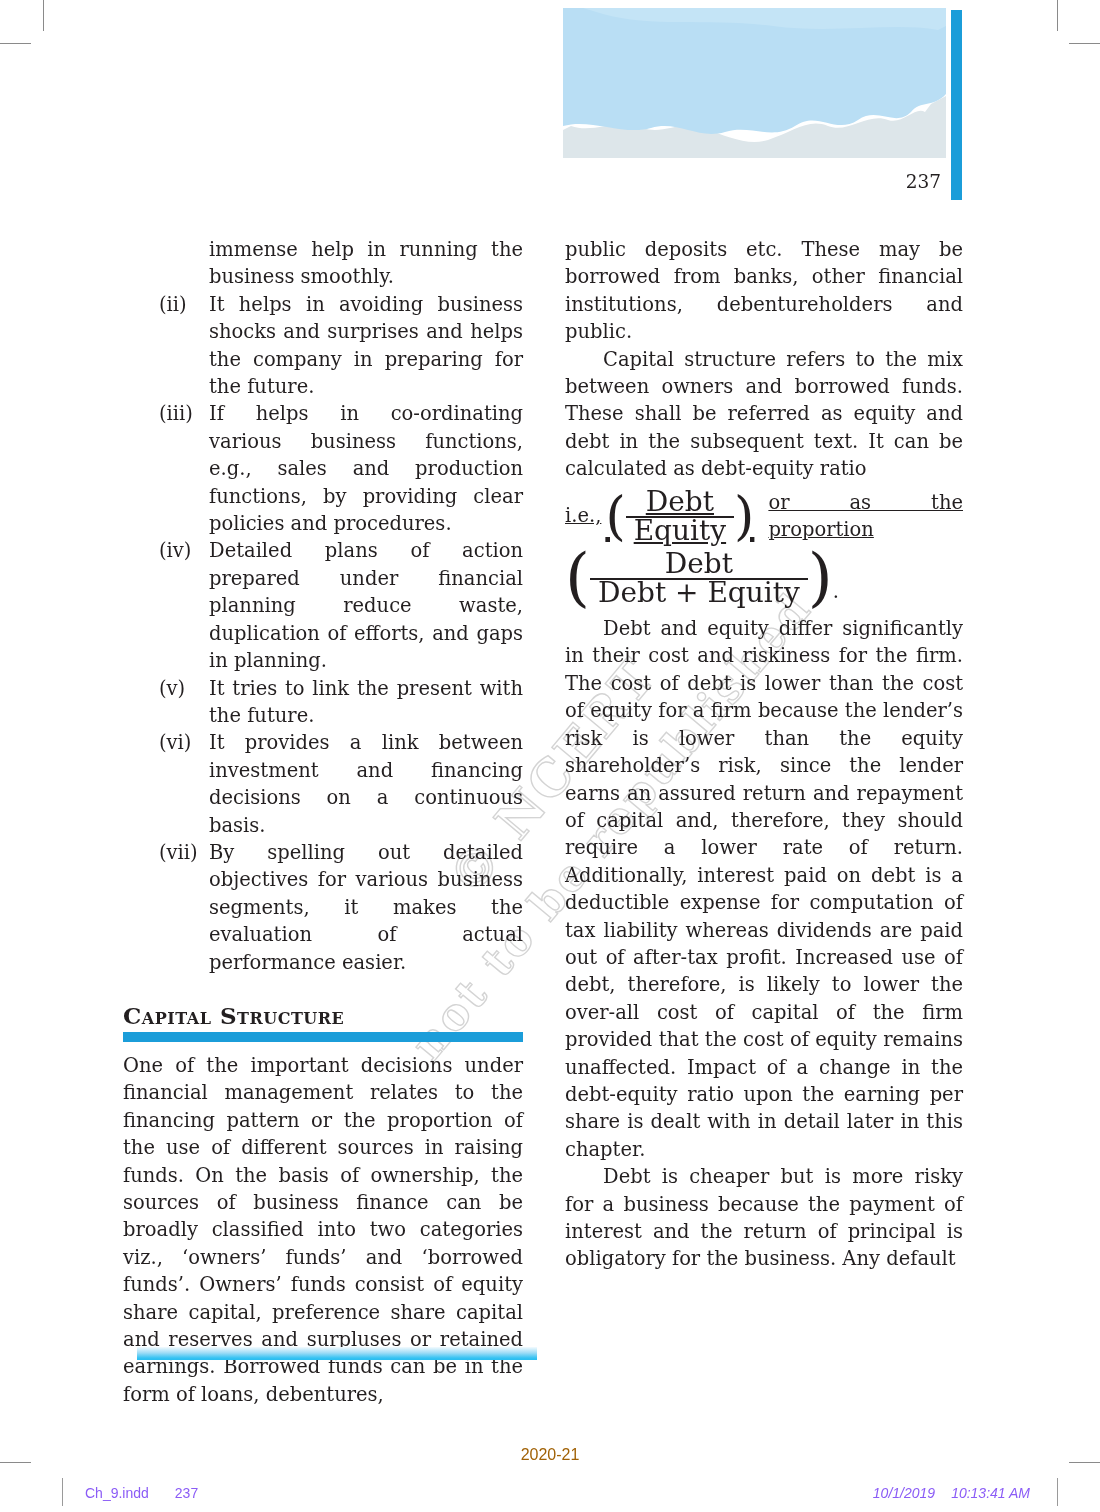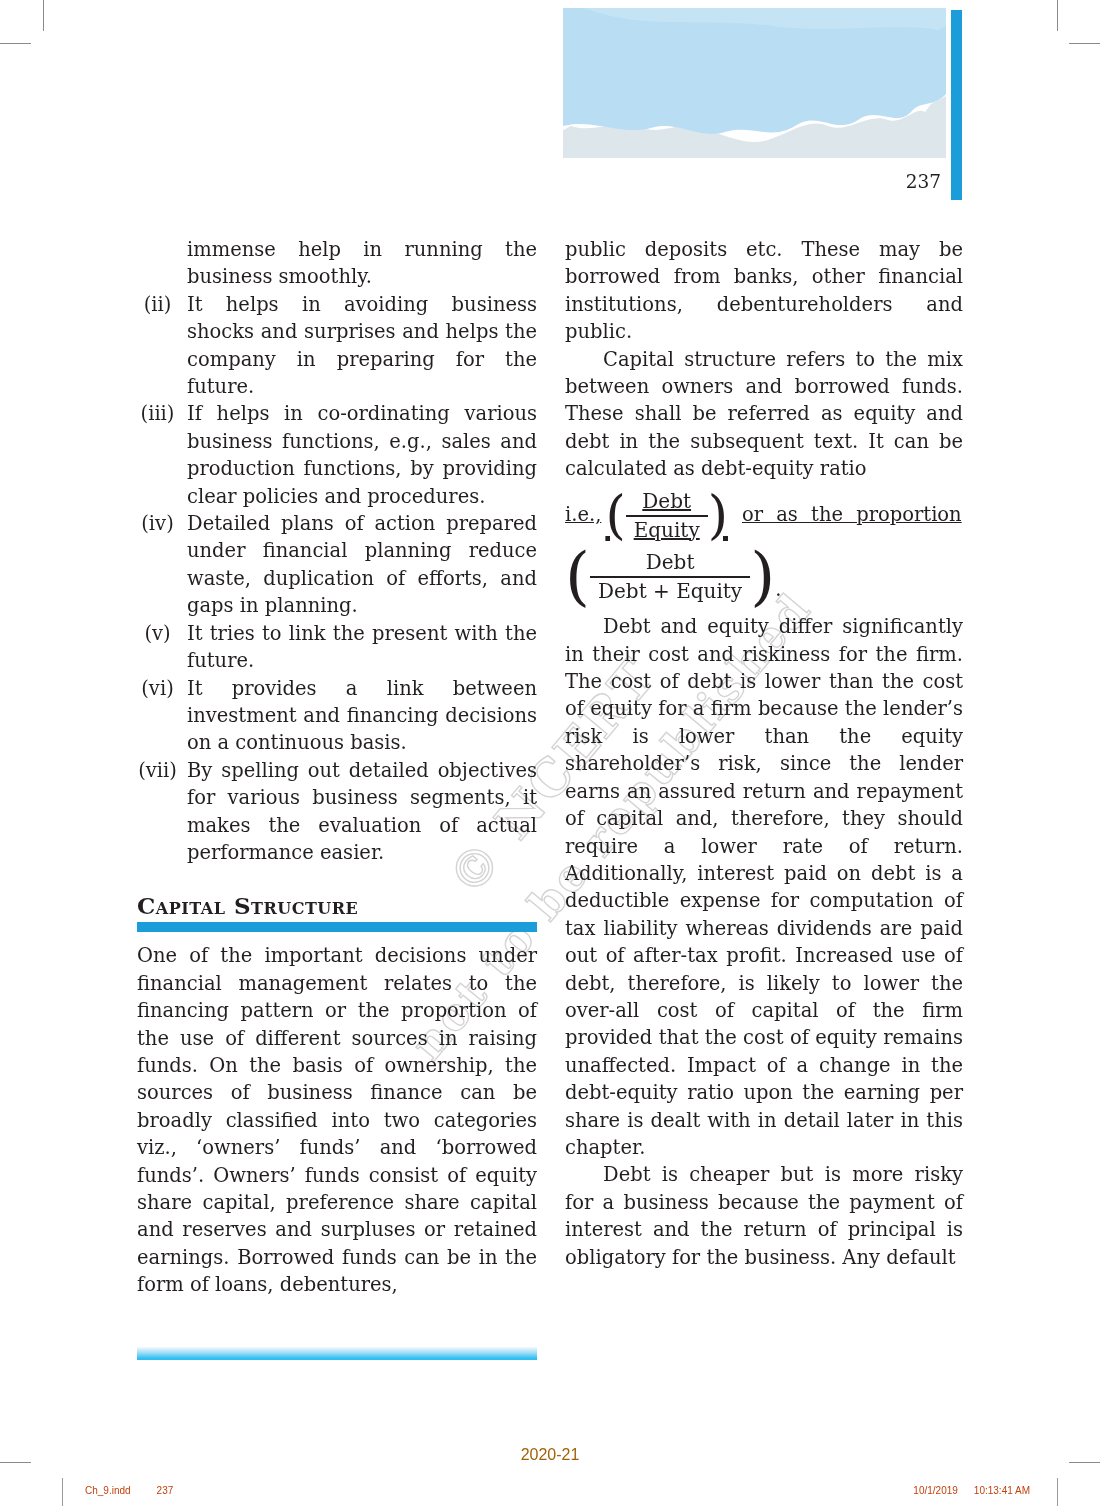--- a/index.html
+++ b/index.html
@@ -34,39 +34,39 @@
   .watermark span{
     font-family:"DejaVu Serif", serif;font-weight:bold;letter-spacing:3px;
     color:transparent;-webkit-text-stroke:1.4px #d4d4d4;text-stroke:1.4px #d4d4d4;
     white-space:nowrap;
   }
   .wm1{font-size:50px;}
   .wm2{font-size:44px;}
 
   
   .col{position:absolute;top:236px;font-size:19.5px;line-height:27.4px;text-align:justify;z-index:2;}
-  .col-left{left:137px;width:400px;}
+  .col-left{left:123px;width:400px;}
   .col-right{left:565px;width:398px;}
 
   .li{display:flex;}
-  .li .marker{flex:0 0 50px;text-align:center;padding-right:9px;}
+  .li .marker{flex:0 0 50px;text-align:left;padding-right:9px;margin-left:36px;}
   .li .li-text{flex:1;text-align:justify;}
 
   .section-heading{
     margin-top:27px;font-variant:small-caps;font-weight:bold;
     font-size:23px;letter-spacing:0.5px;line-height:26px;text-align:left;
   }
   .heading-rule{height:10px;background:var(--accent-blue);margin-top:3px;margin-bottom:10px;}
 
   .para{margin:0;}
   .indent{text-indent:38px;}
 
   
   .formula-line{display:flex;align-items:center;margin:6px 0;text-decoration:underline;}
-  .frac{display:inline-flex;flex-direction:column;align-items:center;font-size:20px;line-height:24px;}
+  .frac{display:inline-flex;flex-direction:column;align-items:center;font-size:28px;line-height:24px;}
   .frac .den{border-top:2px solid var(--text);padding:1px 8px 0 8px;}
   .frac .num{padding:0 8px 2px 8px;}
   .paren{font-family:"DejaVu Serif",serif;font-weight:normal;line-height:0.9;}
   .paren.sm{font-size:52px;}
   .paren.lg{font-size:64px;}
   .formula-prefix{margin-right:4px;}
   .formula-suffix{word-spacing:7px;margin-left:14px;}
   .stretch-line{text-align:justify;text-align-last:justify;margin:2px 0 4px 0;}
   .formula2-row{display:flex;align-items:center;margin:4px 0 8px 0;}
   .frac-dot{align-self:flex-end;margin-bottom:2px;}
@@ -74,24 +74,24 @@
   
   .grad-bar{
     position:absolute;left:137px;top:1347px;width:400px;height:13px;z-index:2;
     background:linear-gradient(to bottom,#f3fbff 0%,#9fdcf6 45%,#35c2f2 85%,#29bdf0 100%);
   }
   .edition{
     position:absolute;left:0;top:1446px;width:1100px;text-align:center;
     font-family:"Liberation Sans",sans-serif;font-size:16px;color:#a16207;
   }
   .slug{position:absolute;left:0;top:1482px;width:1100px;height:30px;
-    font-family:"Liberation Sans",sans-serif;font-size:10px;color:#c2410c;}
+    font-family:"Liberation Sans",sans-serif;font-size:14px;color:#8b5cf6;}
   .slug .left{position:absolute;left:85px;top:3px;}
   .slug .left span{margin-right:26px;}
-  .slug .right{position:absolute;right:70px;top:3px;}
+  .slug .right{position:absolute;right:70px;top:3px;font-style:italic;}
   .slug .right span{margin-left:16px;}
   .slug-tick{position:absolute;width:1px;height:28px;background:#9a9a9a;top:-4px;}
   .tick-l{left:62px;}
   .tick-r{left:1057px;}
 </style>
 </head>
 <body>
 
 <div class="crop v" style="left:43px;top:0;"></div>
 <div class="crop h" style="left:0;top:43px;"></div>

